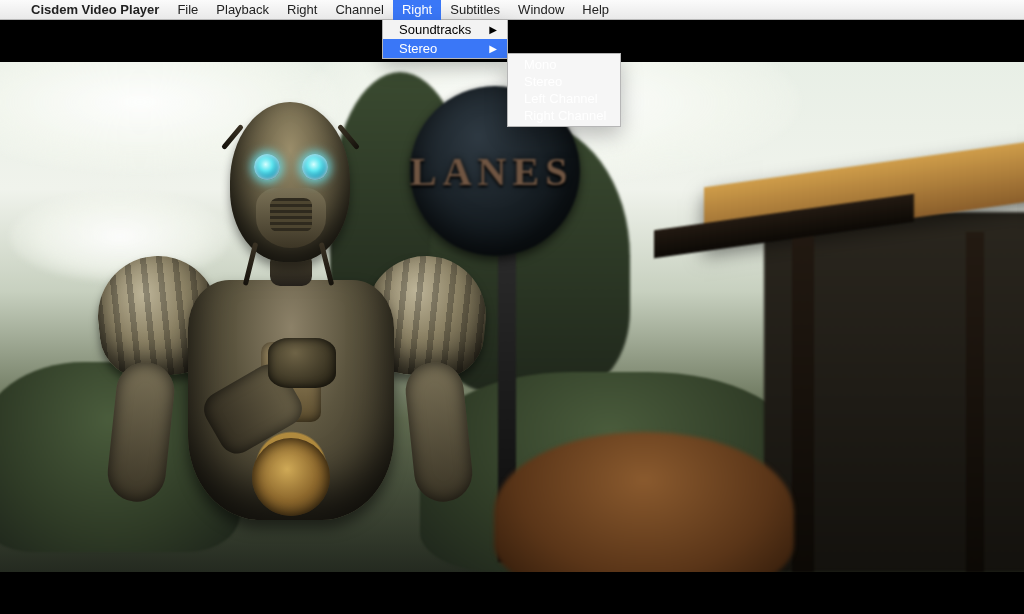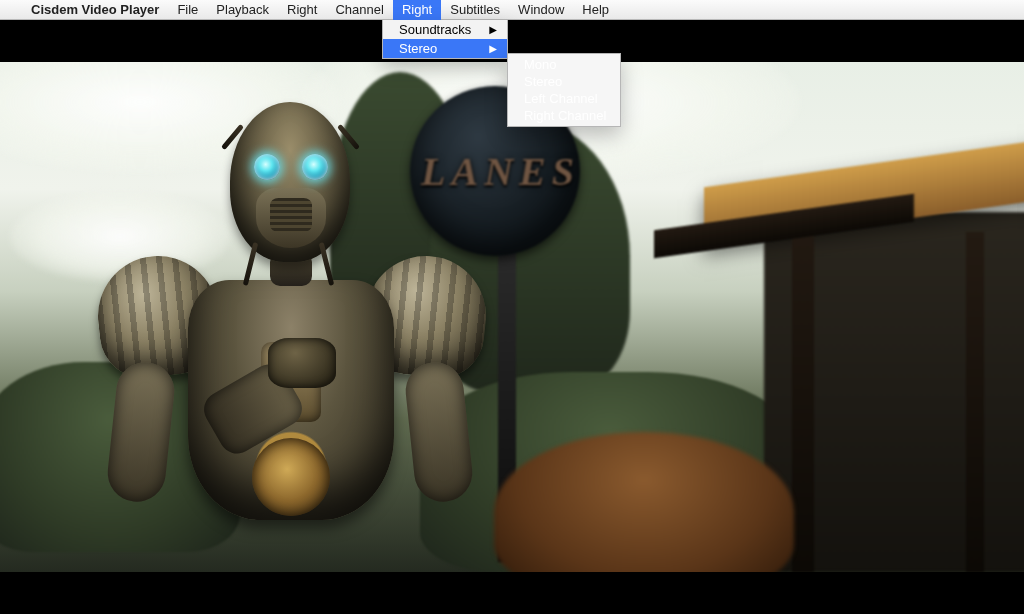--- a/index.html
+++ b/index.html
@@ -116,22 +116,21 @@
   
   .lanes-sign {
     position: absolute;
     width: 170px; height: 170px;
     border-radius: 50%;
     background: radial-gradient(ellipse at 40% 30%, #2e3942 0%, #0e1418 70%);
     box-shadow: inset 0 -10px 30px rgba(0,0,0,0.6), 0 4px 10px rgba(0,0,0,0.6);
     filter: blur(0.8px);
     display: flex;
     align-items: center;
-    justify-content: flex-end;
-    font-style: italic;
+    justify-content: flex-start;
   }
   .lanes-sign .lanes-text {
     font-family: Georgia, serif;
     letter-spacing: 6px;
     font-weight: 700;
     font-size: 40px;
     color: #6f5542;
     text-shadow: 0 2px 2px #000, 0 0 6px rgba(0,0,0,0.7);
   }
   .sign-pole {

